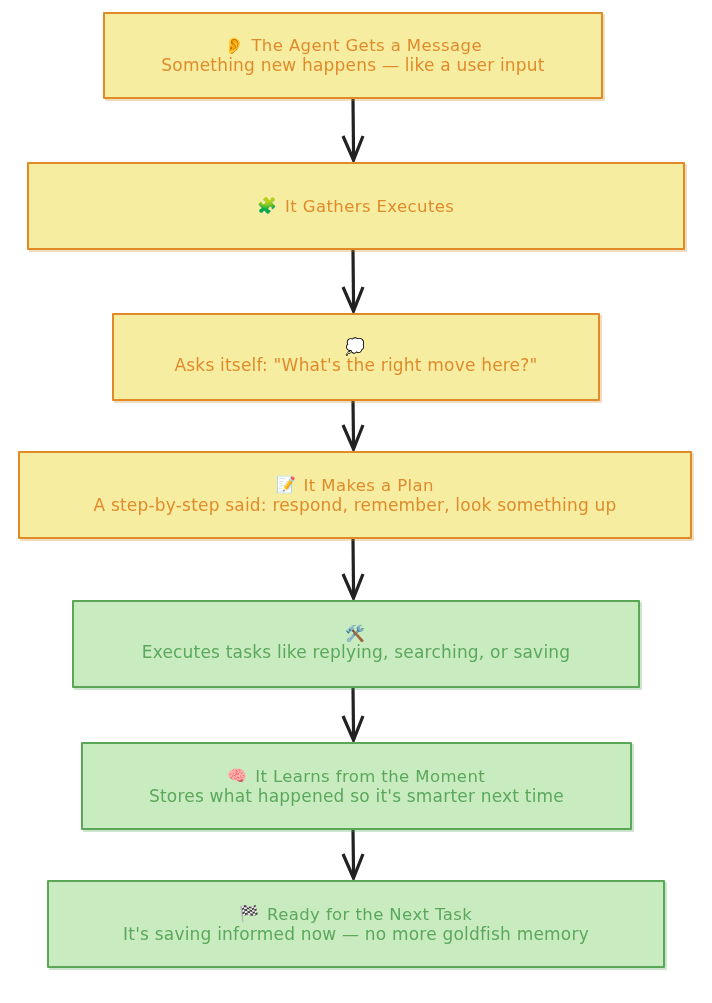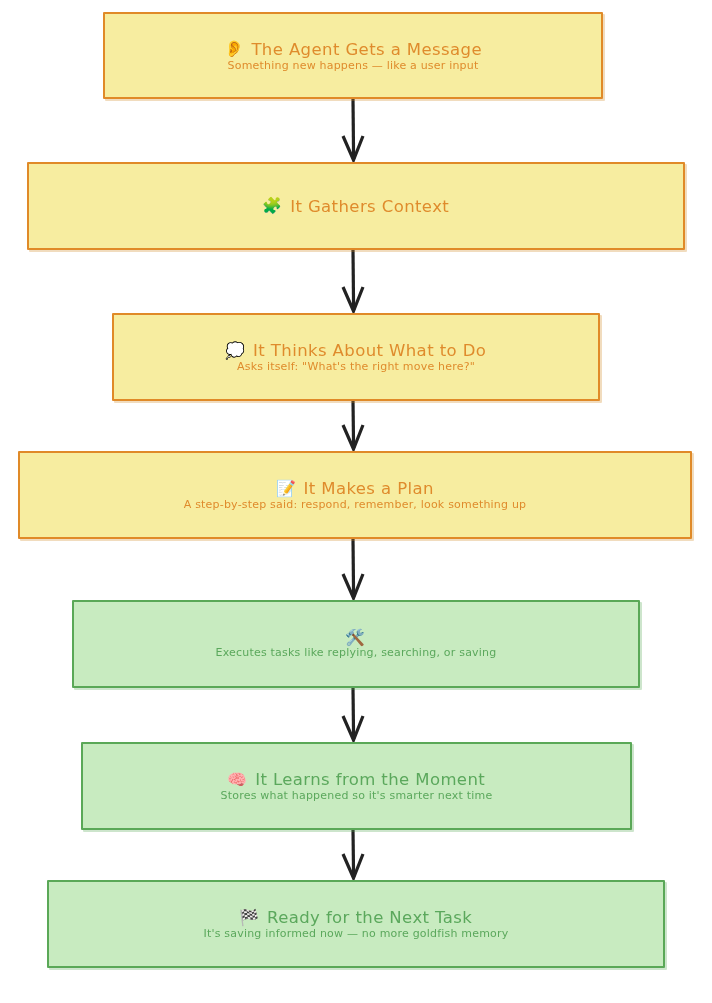--- a/index.html
+++ b/index.html
@@ -51,21 +51,21 @@
     letter-spacing: 0.4px;
     font-weight: 400;
     white-space: nowrap;
     display: flex;
     align-items: center;
     gap: 7px;
   }
 
   .node-desc {
     font-family: "DejaVu Sans", sans-serif;
-    font-size: 11px;
+    font-size: 17px;
     letter-spacing: 0.2px;
     font-weight: 400;
     white-space: nowrap;
   }
 
   .yellow .node-title,
   .yellow .node-desc { color: #df8b2c; }
 
   .green .node-title,
   .green .node-desc { color: #5ba85c; }
@@ -119,27 +119,26 @@
       <div class="node yellow" style="left: 103px; top: 12px; width: 500px; height: 87px;">
         <div class="node-title">
           <span class="node-emoji">👂</span>
           <span>The Agent Gets a Message</span>
         </div>
         <div class="node-desc">Something new happens — like a user input</div>
       </div>
       <div class="node yellow" style="left: 27px; top: 162px; width: 658px; height: 88px;">
         <div class="node-title">
           <span class="node-emoji">🧩</span>
-          <span>It Gathers Context</span>
+          <span>It Gathers Executes</span>
         </div>
       </div>
       <div class="node yellow" style="left: 112px; top: 313px; width: 488px; height: 88px;">
         <div class="node-title">
           <span class="node-emoji">💭</span>
-          <span>It Thinks About What to Do</span>
         </div>
         <div class="node-desc">Asks itself: "What's the right move here?"</div>
       </div>
       <div class="node yellow" style="left: 18px; top: 451px; width: 674px; height: 88px;">
         <div class="node-title">
           <span class="node-emoji">📝</span>
           <span>It Makes a Plan</span>
         </div>
         <div class="node-desc">A step-by-step said: respond, remember, look something up</div>
       </div>

